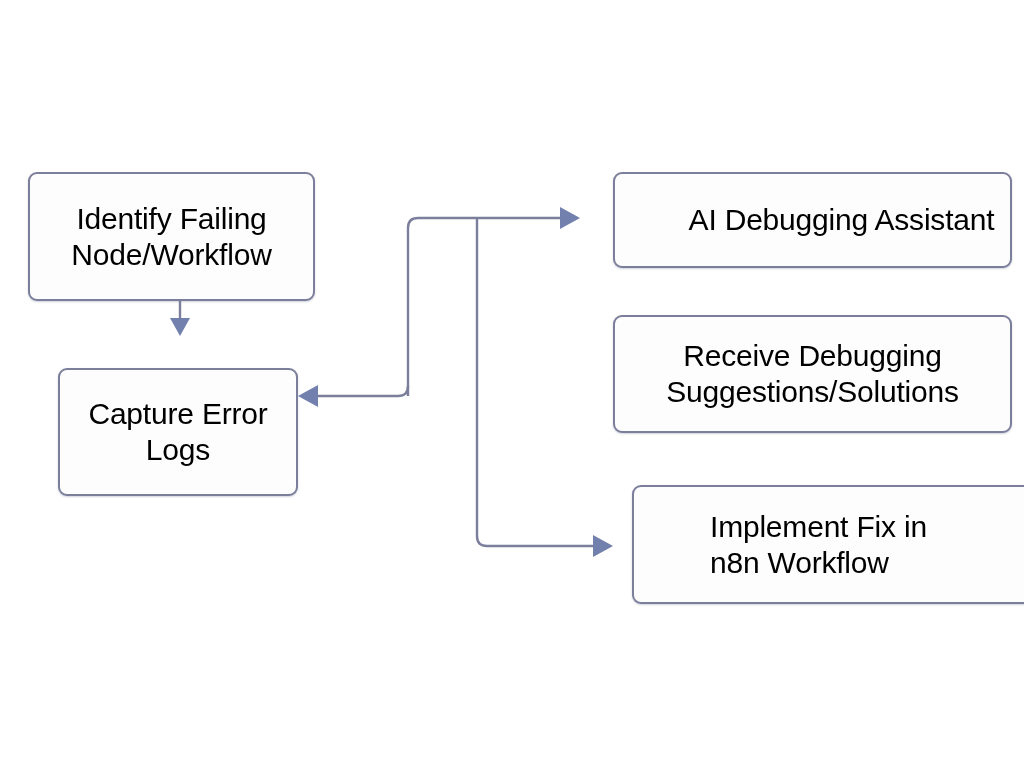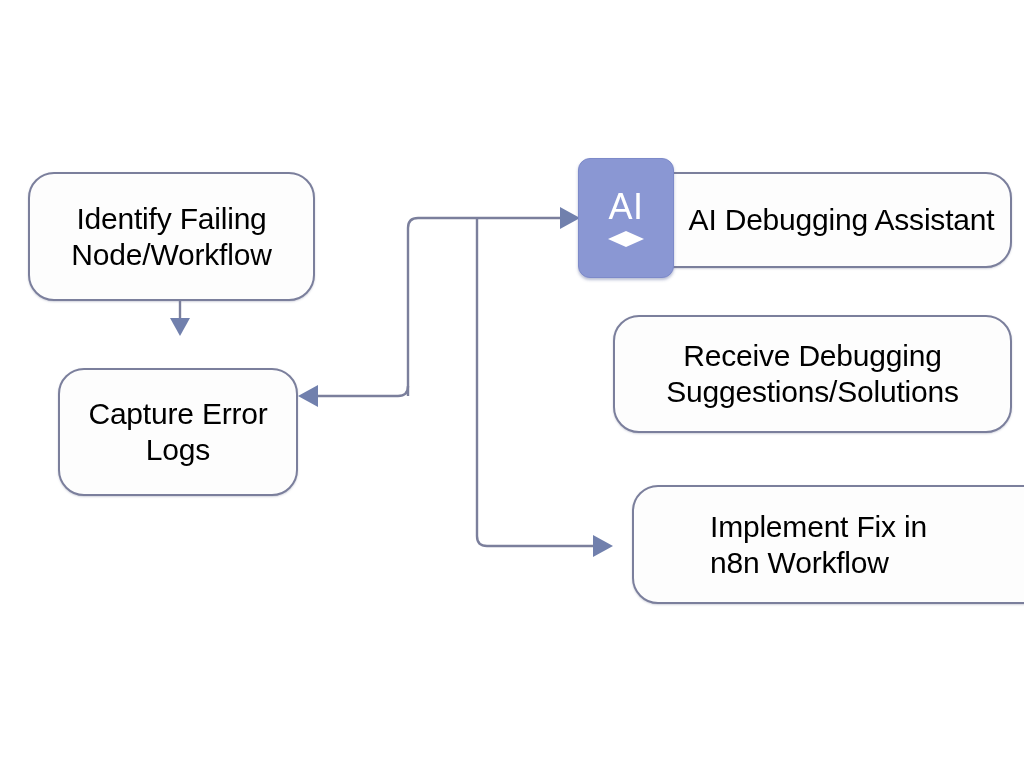--- a/index.html
+++ b/index.html
@@ -16,21 +16,21 @@
     width: 1024px;
     height: 768px;
     background: #ffffff;
     overflow: hidden;
   }
   .node {
     position: absolute;
     box-sizing: border-box;
     background: #fdfdfd;
     border: 2px solid #7b7f9c;
-    border-radius: 26px;
+    border-radius: 9px;
     display: flex;
     align-items: center;
     justify-content: center;
     text-align: center;
     color: #000000;
     line-height: 1.2;
     font-size: 30px;
     letter-spacing: -0.2px;
     padding: 0 10px;
     box-shadow: 0 1px 2px rgba(120,125,155,0.35);
@@ -156,24 +156,20 @@
 
   <div class="node" id="node-capture">
     <span class="node-text">Capture Error
 Logs</span>
   </div>
 
   <div class="node" id="node-assistant">
     <span class="node-text">AI Debugging Assistant</span>
   </div>
 
-  <div id="ai-badge">
-    <span class="badge-label">AI</span>
-    <span class="badge-diamond"></span>
-  </div>
 
   <div class="node" id="node-receive">
     <span class="node-text">Receive Debugging
 Suggestions/Solutions</span>
   </div>
 
   <div class="node" id="node-implement">
     <span class="node-text">Implement Fix in
 n8n Workflow</span>
   </div>

